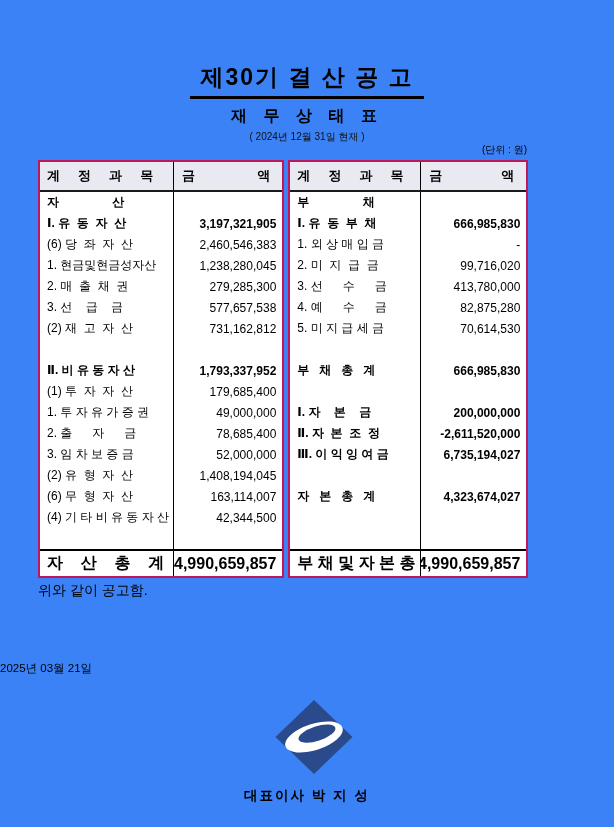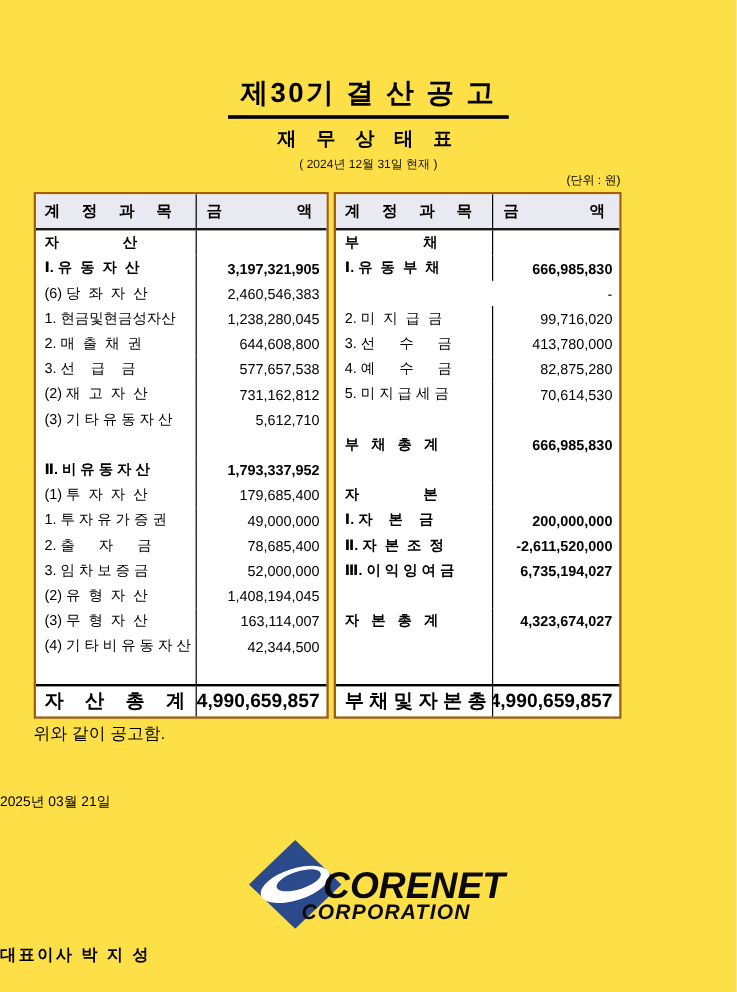--- a/index.html
+++ b/index.html
@@ -1,31 +1,31 @@
 <!DOCTYPE html>
 <html><head>
 <meta charset="utf-8">
 <style>
   * { box-sizing: border-box; margin: 0; padding: 0; }
   html,body { background:#fff; }
   body { font-family:"Liberation Sans","DejaVu Sans",sans-serif; color:#000; }
-  .page { position:relative; width:614px; height:827px; background:#fde047; overflow:hidden; }
+  .page { position:relative; width:614px; height:827px; background:#3b82f6; overflow:hidden; }
 
   
   .title-block { position:absolute; top:62px; left:0; width:100%; text-align:center; }
   .main-title { display:inline-block; font-size:23px; font-weight:bold; letter-spacing:2px;
                 border-bottom:3px solid #000; padding:0 10px 3px 10px; }
   .sub-title { margin-top:7px; font-size:16px; font-weight:bold; letter-spacing:6px; }
   .as-of { margin-top:3px; font-size:10px; color:#111; }
 
   
-  .content { position:absolute; left:28px; top:143px; width:489px; }
+  .content { position:absolute; left:38px; top:143px; width:489px; }
   .unit-note { text-align:right; font-size:10px; margin-bottom:3px; }
   .tables { display:flex; gap:4px; }
-  .htable { border:2px solid #a16207; background:#fff; }
+  .htable { border:2px solid #be185d; background:#fff; }
   .htable.left { width:255px; }
   .htable.right { width:240px; }
   .thead { display:flex; height:30px; background:#E9E9F1; border-bottom:2px solid #1a1a1a;
            font-weight:bold; font-size:13px; }
   .cl { white-space:pre; padding-left:7px; display:flex; align-items:center;
         border-right:1px solid #000; overflow:hidden; }
   .left .cl { width:134px; }
   .right .cl { width:131px; }
   .ca { flex:1; display:flex; align-items:center; justify-content:flex-end; padding-right:6px;
         white-space:pre; overflow:hidden; }
@@ -40,21 +40,21 @@
   .date-line { position:absolute; top:661px; left:0; width:100%; text-align:left; font-size:11.5px; }
 
   
   .logo-block { position:absolute; top:700px; left:0; width:100%;
                 display:flex; justify-content:center; align-items:flex-start; }
   .logo-inner { display:flex; align-items:flex-start; margin-left:14px; }
   .logo-text { position:relative; z-index:2; margin-left:-34px; margin-top:22px; }
   .logo-name { font-size:31px; font-weight:bold; font-style:italic; line-height:1; padding-left:18px; color:#0a0a0a; }
   .logo-sub { font-size:17.5px; font-weight:bold; font-style:italic; letter-spacing:1px; line-height:1; margin-top:-1px; color:#0a0a0a; }
 
-  .ceo-line { position:absolute; top:787px; left:0; width:100%; text-align:left;
+  .ceo-line { position:absolute; top:787px; left:0; width:100%; text-align:center;
               font-weight:bold; font-size:13.5px; letter-spacing:2px; }
 </style>
 </head>
 <body>
 
 <div class="page">
 
   <div class="title-block">
     <div class="main-title">제30기 결 산 공 고</div>
     <div class="sub-title">재 무 상 태 표</div>
@@ -85,35 +85,31 @@
         <div class="trow">
           <div class="cl">(6) 당  좌  자  산</div>
           <div class="ca">2,460,546,383</div>
         </div>
         <div class="trow">
           <div class="cl">1. 현금및현금성자산</div>
           <div class="ca">1,238,280,045</div>
         </div>
         <div class="trow">
           <div class="cl">2. 매  출  채  권</div>
-          <div class="ca">644,608,800</div>
+          <div class="ca">279,285,300</div>
         </div>
         <div class="trow">
           <div class="cl">3. 선    급    금</div>
           <div class="ca">577,657,538</div>
         </div>
         <div class="trow">
           <div class="cl">(2) 재  고  자  산</div>
           <div class="ca">731,162,812</div>
         </div>
         <div class="trow">
-          <div class="cl">(3) 기 타 유 동 자 산</div>
-          <div class="ca">5,612,710</div>
-        </div>
-        <div class="trow">
           <div class="cl"></div>
           <div class="ca"></div>
         </div>
         <div class="trow b">
           <div class="cl">Ⅱ. 비 유 동 자 산</div>
           <div class="ca">1,793,337,952</div>
         </div>
         <div class="trow">
           <div class="cl">(1) 투  자  자  산</div>
           <div class="ca">179,685,400</div>
@@ -128,21 +124,21 @@
         </div>
         <div class="trow">
           <div class="cl">3. 임 차 보 증 금</div>
           <div class="ca">52,000,000</div>
         </div>
         <div class="trow">
           <div class="cl">(2) 유  형  자  산</div>
           <div class="ca">1,408,194,045</div>
         </div>
         <div class="trow">
-          <div class="cl">(3) 무  형  자  산</div>
+          <div class="cl">(6) 무  형  자  산</div>
           <div class="ca">163,114,007</div>
         </div>
         <div class="trow">
           <div class="cl">(4) 기 타 비 유 동 자 산</div>
           <div class="ca">42,344,500</div>
         </div>
         <div class="trow">
           <div class="cl"></div>
           <div class="ca"></div>
         </div>
@@ -162,20 +158,21 @@
         </div>
         <div class="trow b">
           <div class="cl">부                채</div>
           <div class="ca"></div>
         </div>
         <div class="trow b">
           <div class="cl">Ⅰ. 유  동  부  채</div>
           <div class="ca">666,985,830</div>
         </div>
         <div class="trow">
+          <div class="cl">1. 외 상 매 입 금</div>
           <div class="ca">-</div>
         </div>
         <div class="trow">
           <div class="cl">2. 미  지  급  금</div>
           <div class="ca">99,716,020</div>
         </div>
         <div class="trow">
           <div class="cl">3. 선      수      금</div>
           <div class="ca">413,780,000</div>
         </div>
@@ -190,24 +187,20 @@
         <div class="trow">
           <div class="cl"></div>
           <div class="ca"></div>
         </div>
         <div class="trow b">
           <div class="cl">부   채   총   계</div>
           <div class="ca">666,985,830</div>
         </div>
         <div class="trow">
           <div class="cl"></div>
-          <div class="ca"></div>
-        </div>
-        <div class="trow b">
-          <div class="cl">자                본</div>
           <div class="ca"></div>
         </div>
         <div class="trow b">
           <div class="cl">Ⅰ. 자    본    금</div>
           <div class="ca">200,000,000</div>
         </div>
         <div class="trow b">
           <div class="cl">Ⅱ. 자  본  조  정</div>
           <div class="ca">-2,611,520,000</div>
         </div>
@@ -246,22 +239,18 @@
 
   <div class="logo-block">
     <div class="logo-inner">
       <svg width="78" height="74" viewBox="0 0 100 96" aria-hidden="true">
         <polygon points="50,0 100,48 50,96 0,48" fill="#2B4A8C"></polygon>
         <g transform="rotate(-18 50 48)">
           <ellipse cx="50" cy="48" rx="39" ry="17" fill="#ffffff"></ellipse>
           <ellipse cx="55" cy="45" rx="25" ry="9.5" fill="#2B4A8C"></ellipse>
         </g>
       </svg>
-      <div class="logo-text">
-        <div class="logo-name">CORENET</div>
-        <div class="logo-sub">CORPORATION</div>
-      </div>
     </div>
   </div>
 
   <div class="ceo-line">대표이사   박 지 성</div>
 
 </div>
 
 </body></html>

